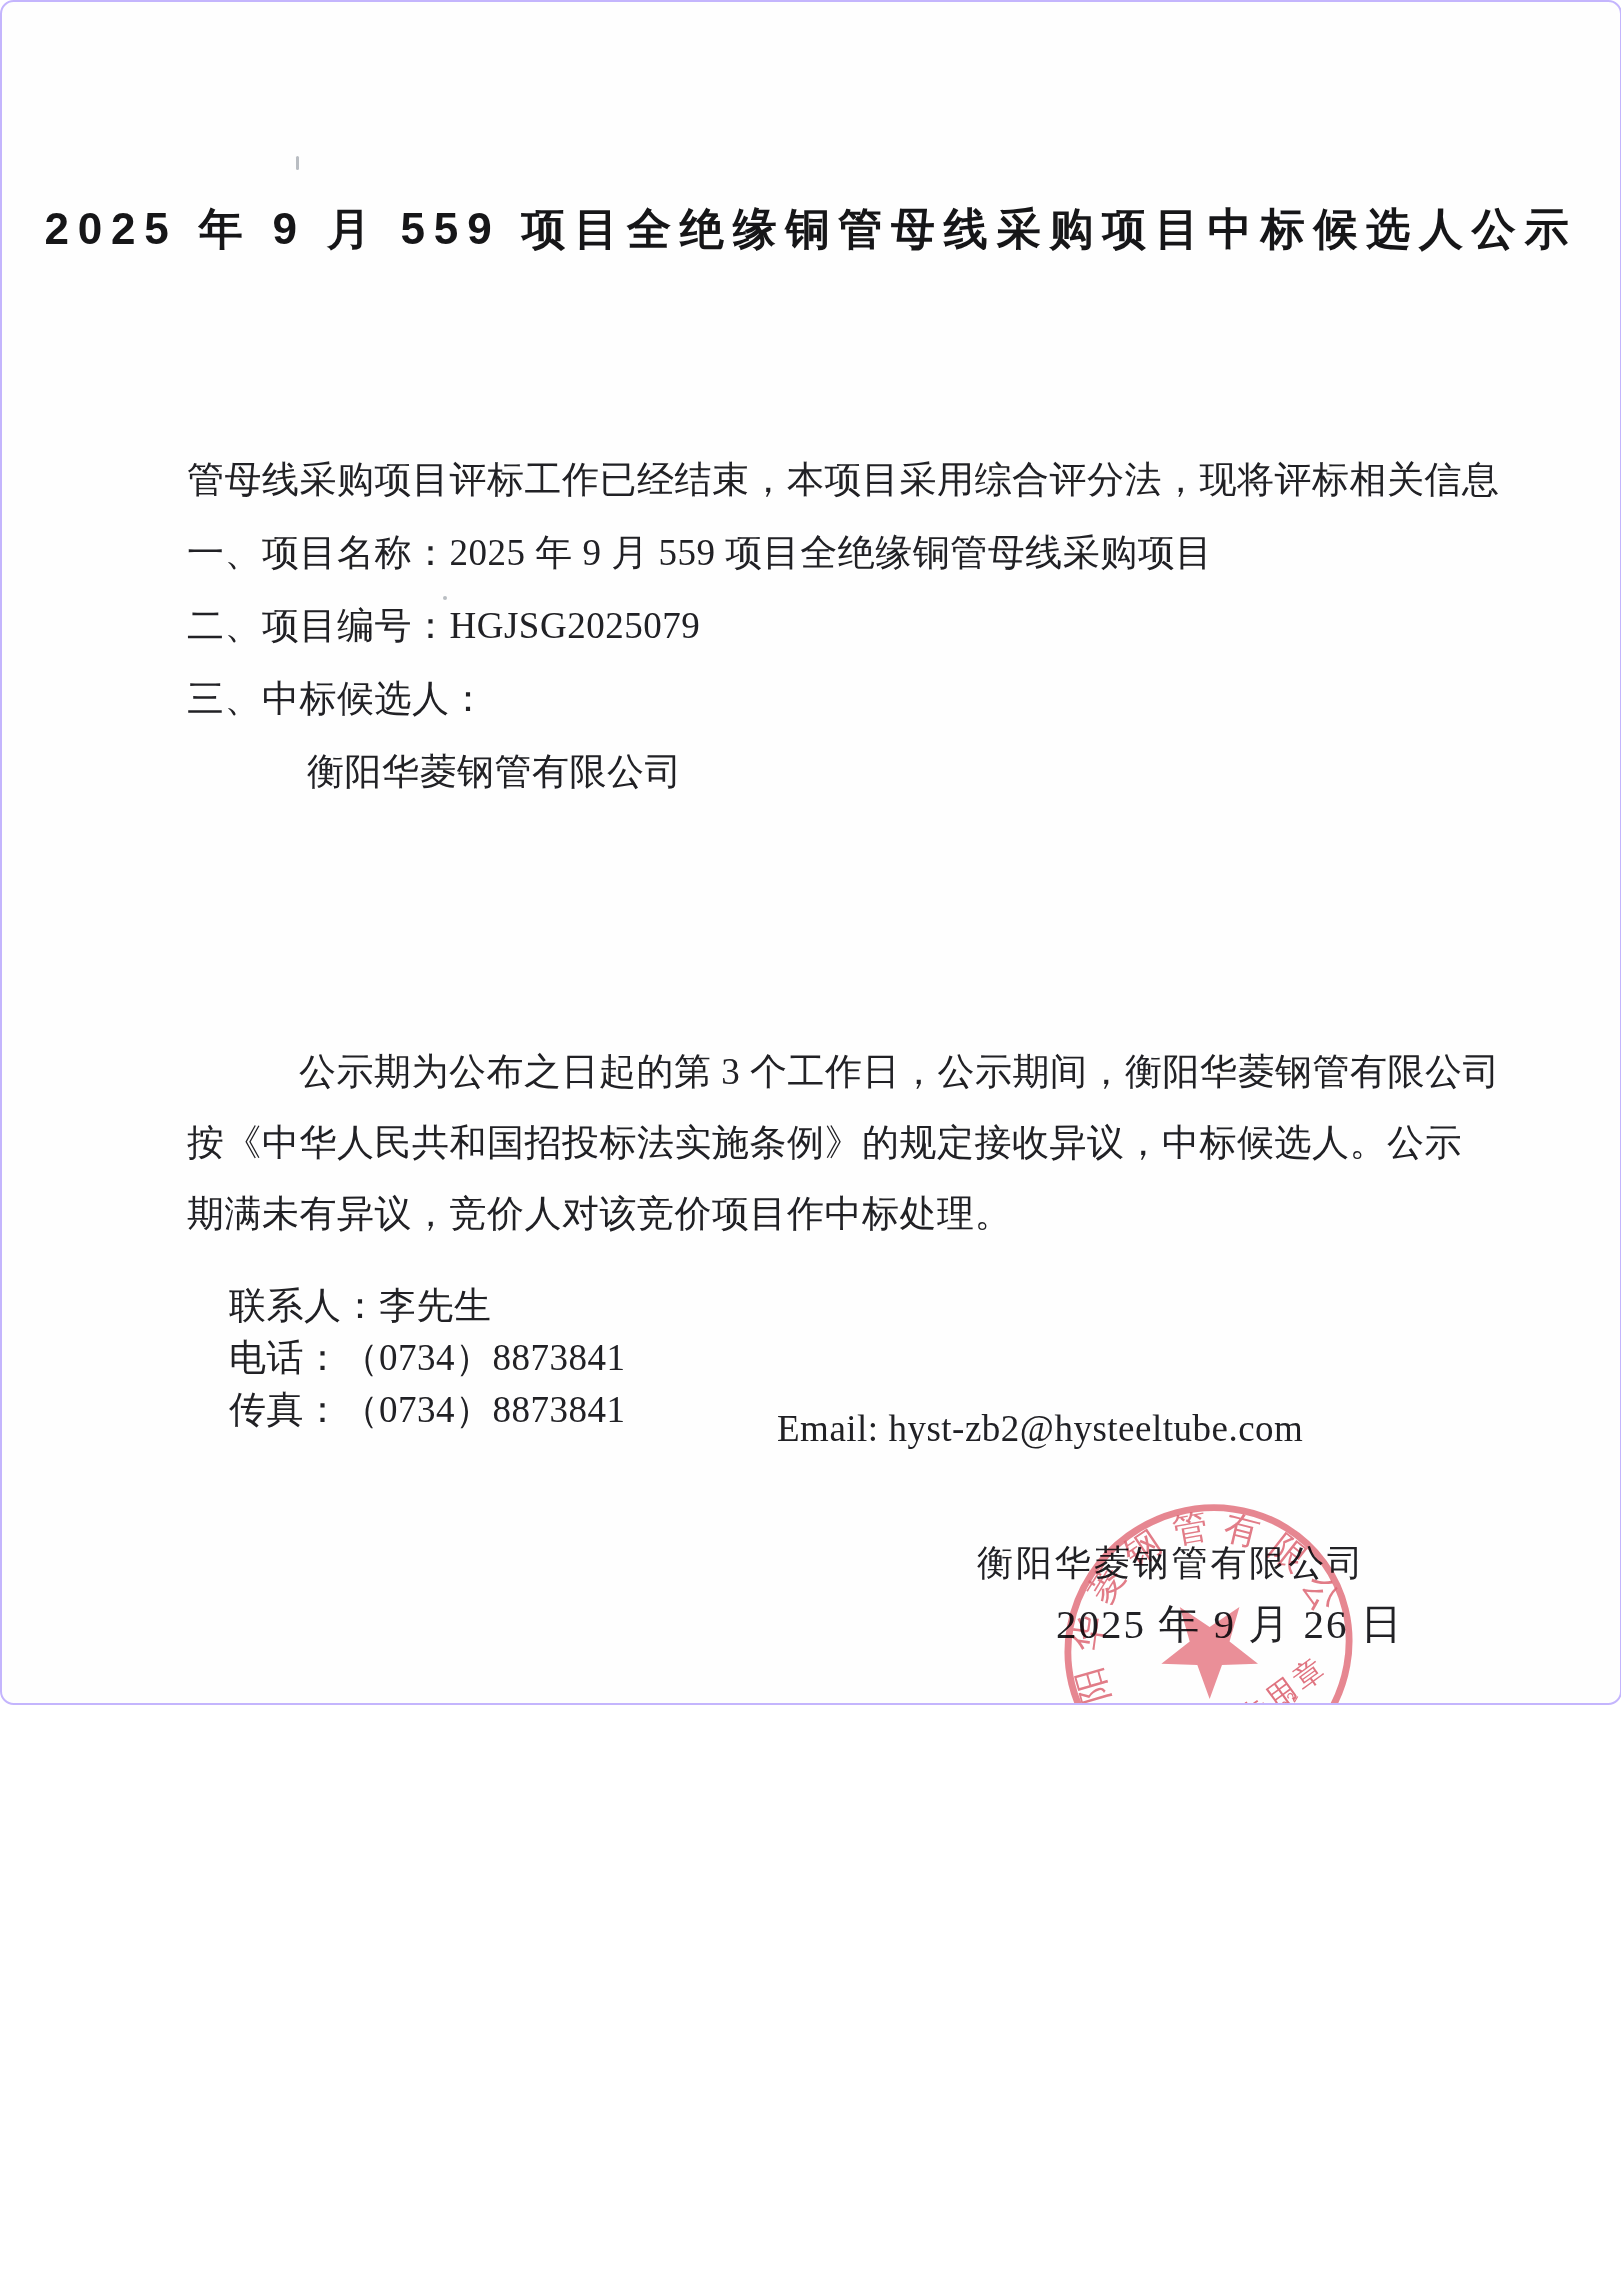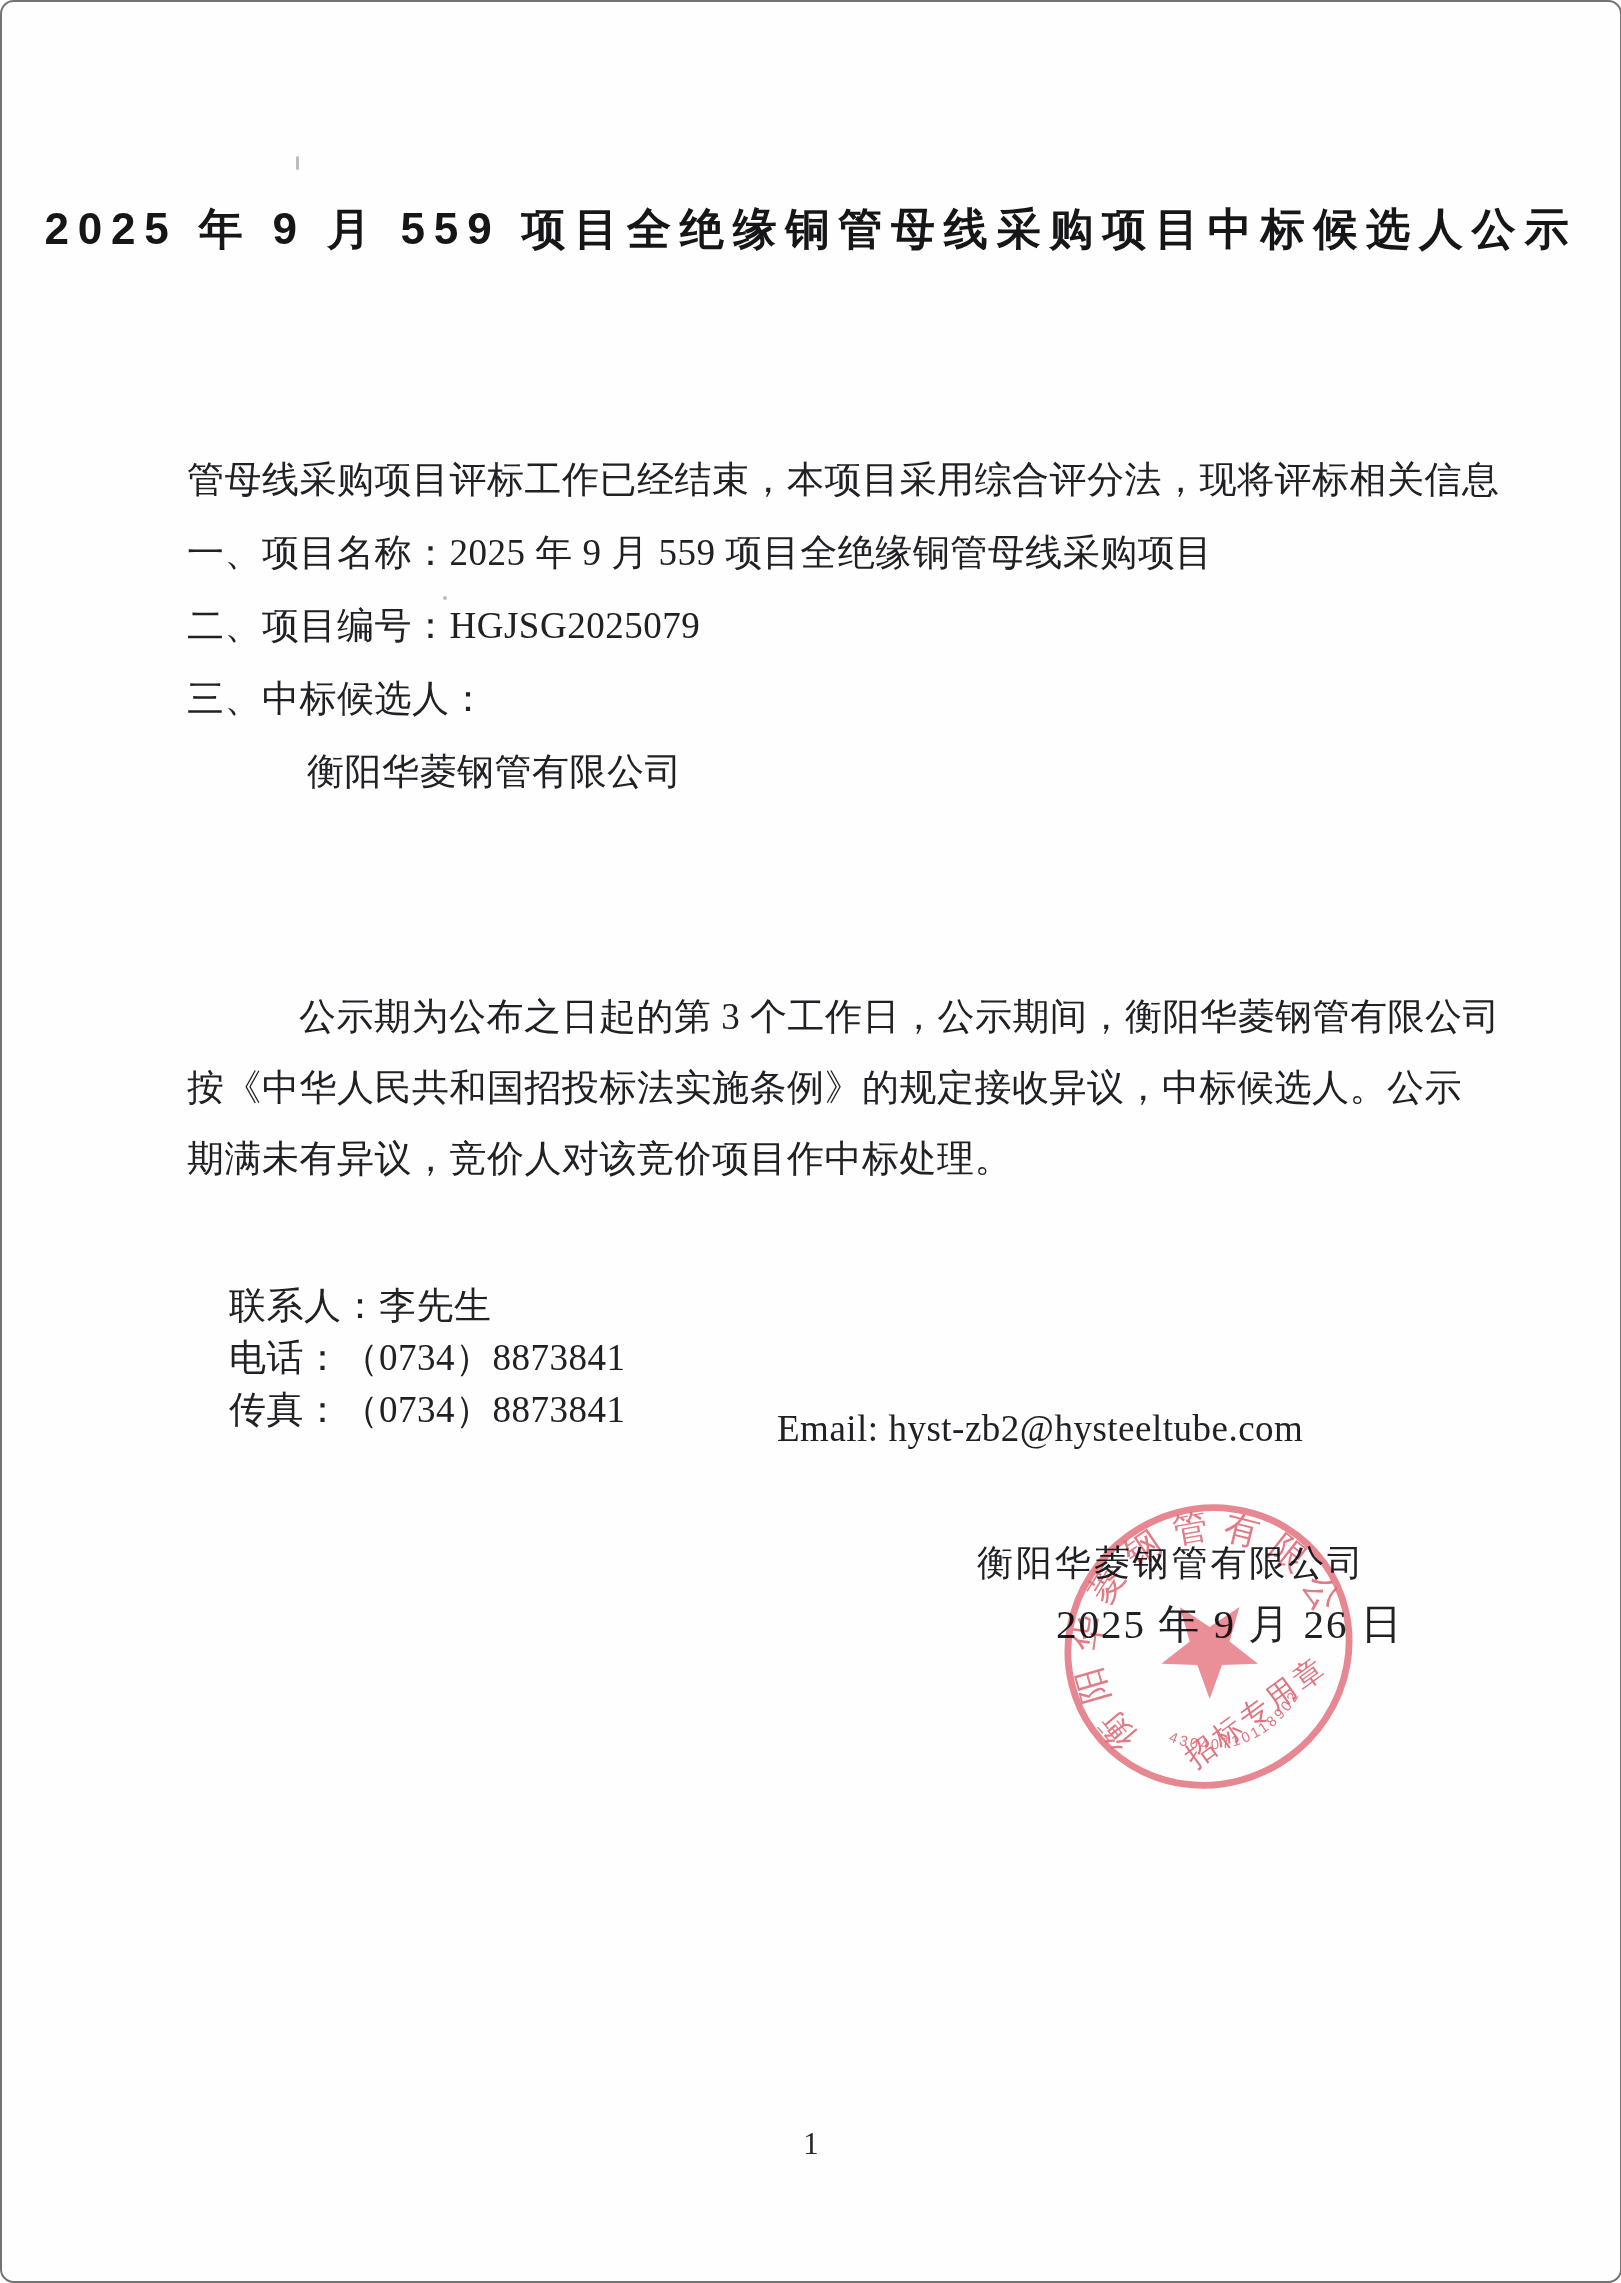--- a/index.html
+++ b/index.html
@@ -1,21 +1,21 @@
 <!DOCTYPE html>
 <html><head>
 <meta charset="utf-8">
 <style>
   html,body{margin:0;padding:0;background:#ffffff;}
   .page{
     position:relative;
-    width:1622px;height:2283px;
+    width:1622px;height:1705px;
     background:#fefefe;
     box-sizing:border-box;
-    border:2px solid #737373;
+    border:2px solid #c4b5fd;
     border-radius:13.7px;
     overflow:hidden;
     font-family:"Liberation Serif","DejaVu Serif",serif;
     color:#212125;
     padding-left:24px;
   }
   .doc-title{
     position:absolute;top:199px;left:0;width:100%;
     text-align:center;
     font-family:"Liberation Sans","DejaVu Sans",sans-serif;
@@ -24,21 +24,21 @@
     letter-spacing:8.8px;
     color:#161618;
     white-space:nowrap;
   }
   .body-block{
     position:absolute;left:185px;
     font-size:37px;letter-spacing:0.5px;
     white-space:nowrap;
   }
   .blockA{top:441px;line-height:73px;}
-  .blockB{top:979px;line-height:71px;}
+  .blockB{top:1034px;line-height:71px;}
   .contact-block{top:1278px;left:227px;line-height:52px;}
   .indent2{padding-left:68px;}
   .indent3{padding-left:112px;}
   .indent-cand{padding-left:120px;}
   .contact-line{position:relative;}
   .email-span{position:absolute;left:548px;top:0;margin-top:19px;}
   .sig-company{
     position:absolute;left:975px;top:1539px;
     font-size:36px;letter-spacing:2.9px;line-height:45px;white-space:nowrap;
   }

